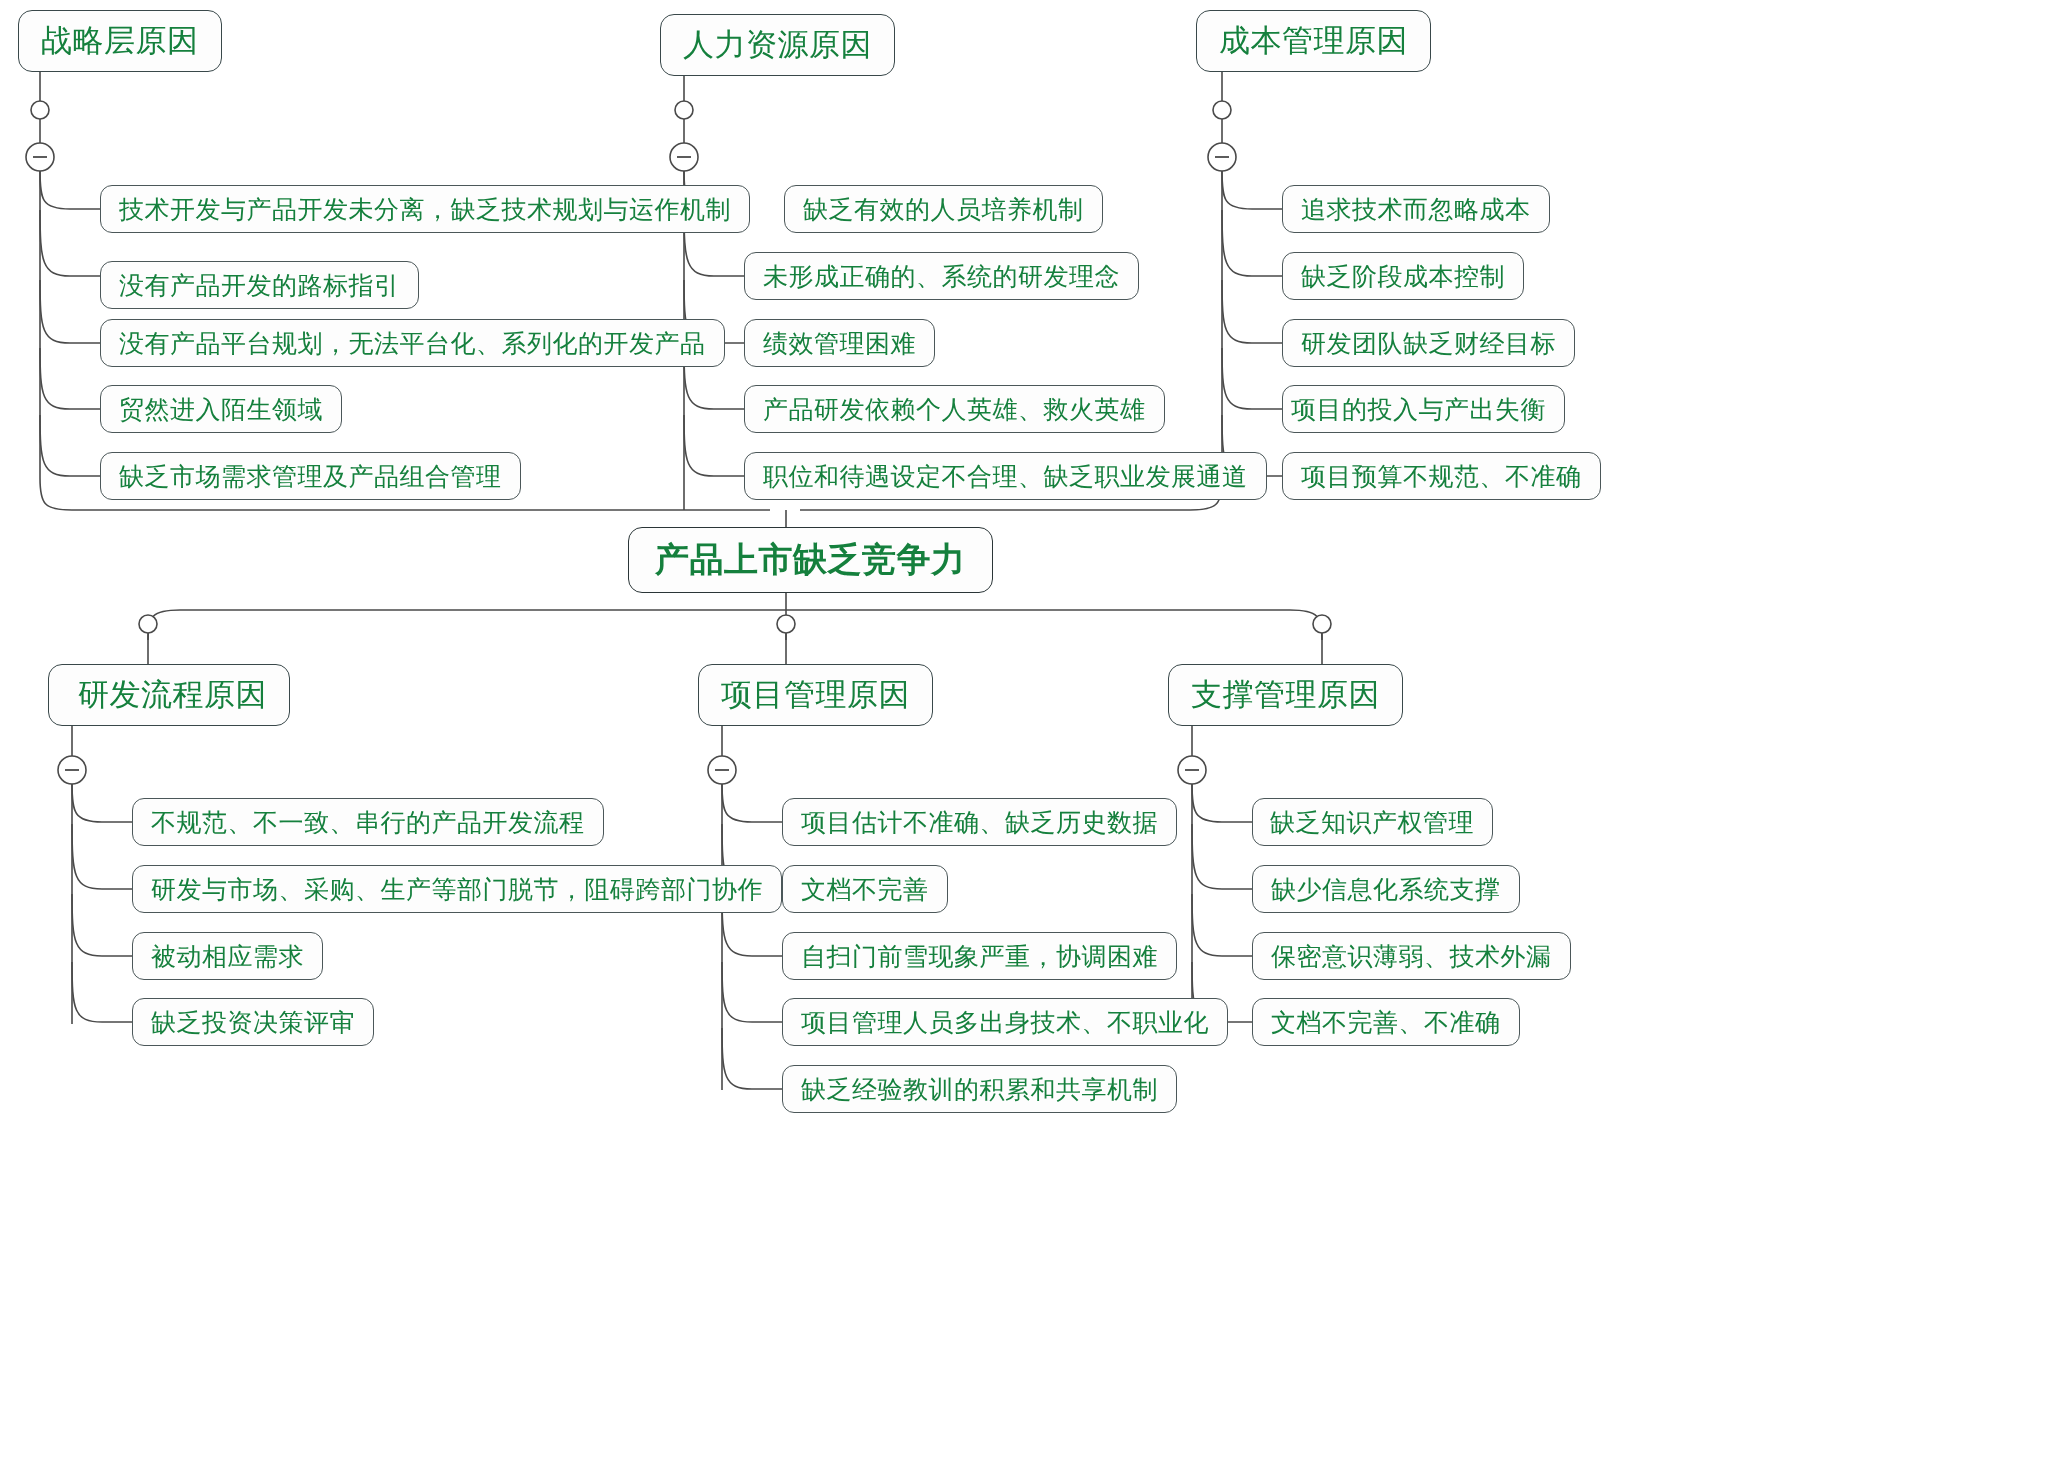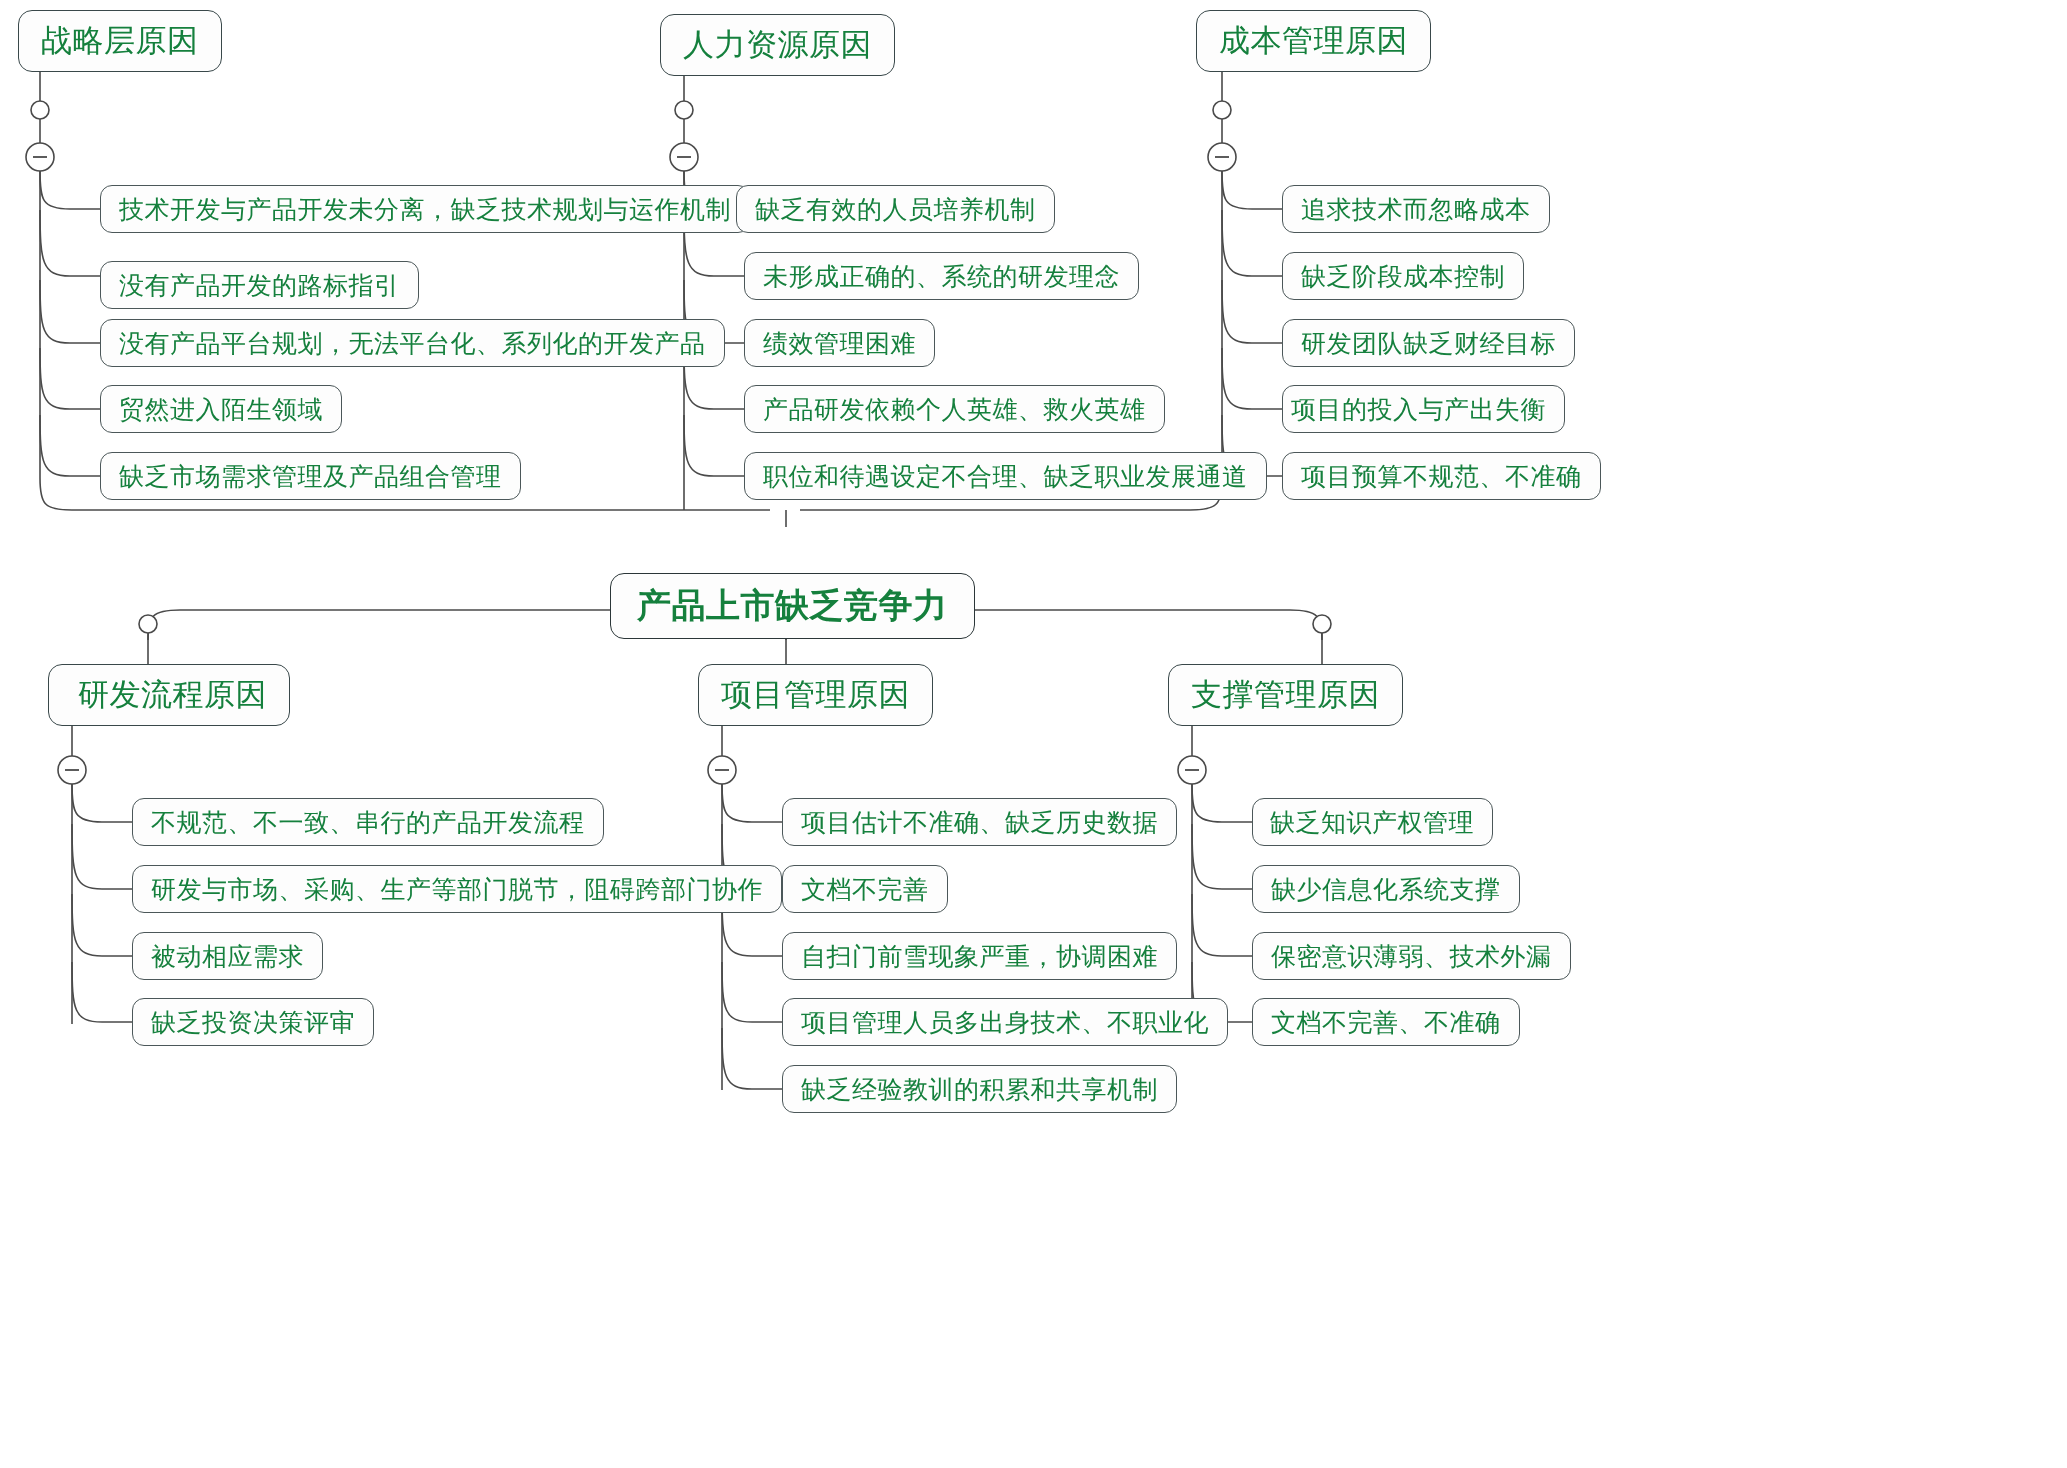--- a/index.html
+++ b/index.html
@@ -187,21 +187,21 @@
   <div class="node leaf" style="left:100px; top:385px;">
     <span>贸然进入陌生领域</span>
   </div>
   <div class="node leaf" style="left:100px; top:452px;">
     <span>缺乏市场需求管理及产品组合管理</span>
   </div>
 
   <div class="node topic" style="left:660px; top:14px;">
     <span>人力资源原因</span>
   </div>
-  <div class="node leaf" style="left:736px; top:185px;">
+  <div class="node leaf" style="left:784px; top:185px;">
     <span>缺乏有效的人员培养机制</span>
   </div>
   <div class="node leaf" style="left:744px; top:252px;">
     <span>未形成正确的、系统的研发理念</span>
   </div>
   <div class="node leaf" style="left:744px; top:319px;">
     <span>绩效管理困难</span>
   </div>
   <div class="node leaf" style="left:744px; top:385px;">
     <span>产品研发依赖个人英雄、救火英雄</span>
@@ -222,21 +222,21 @@
   <div class="node leaf" style="left:1282px; top:319px;">
     <span>研发团队缺乏财经目标</span>
   </div>
   <div class="node leaf" style="left:1282px; top:385px;padding-left:8px;">
     <span>项目的投入与产出失衡</span>
   </div>
   <div class="node leaf" style="left:1282px; top:452px;">
     <span>项目预算不规范、不准确</span>
   </div>
 
-  <div class="node center" style="left:610px; top:527px;margin-top:46px;">
+  <div class="node center" style="left:628px; top:527px;">
     <span>产品上市缺乏竞争力</span>
   </div>
 
   <div class="node topic" style="left:48px; top:664px;padding-left:29px;">
     <span>研发流程原因</span>
   </div>
   <div class="node leaf" style="left:132px; top:798px;">
     <span>不规范、不一致、串行的产品开发流程</span>
   </div>
   <div class="node leaf" style="left:132px; top:865px;">

